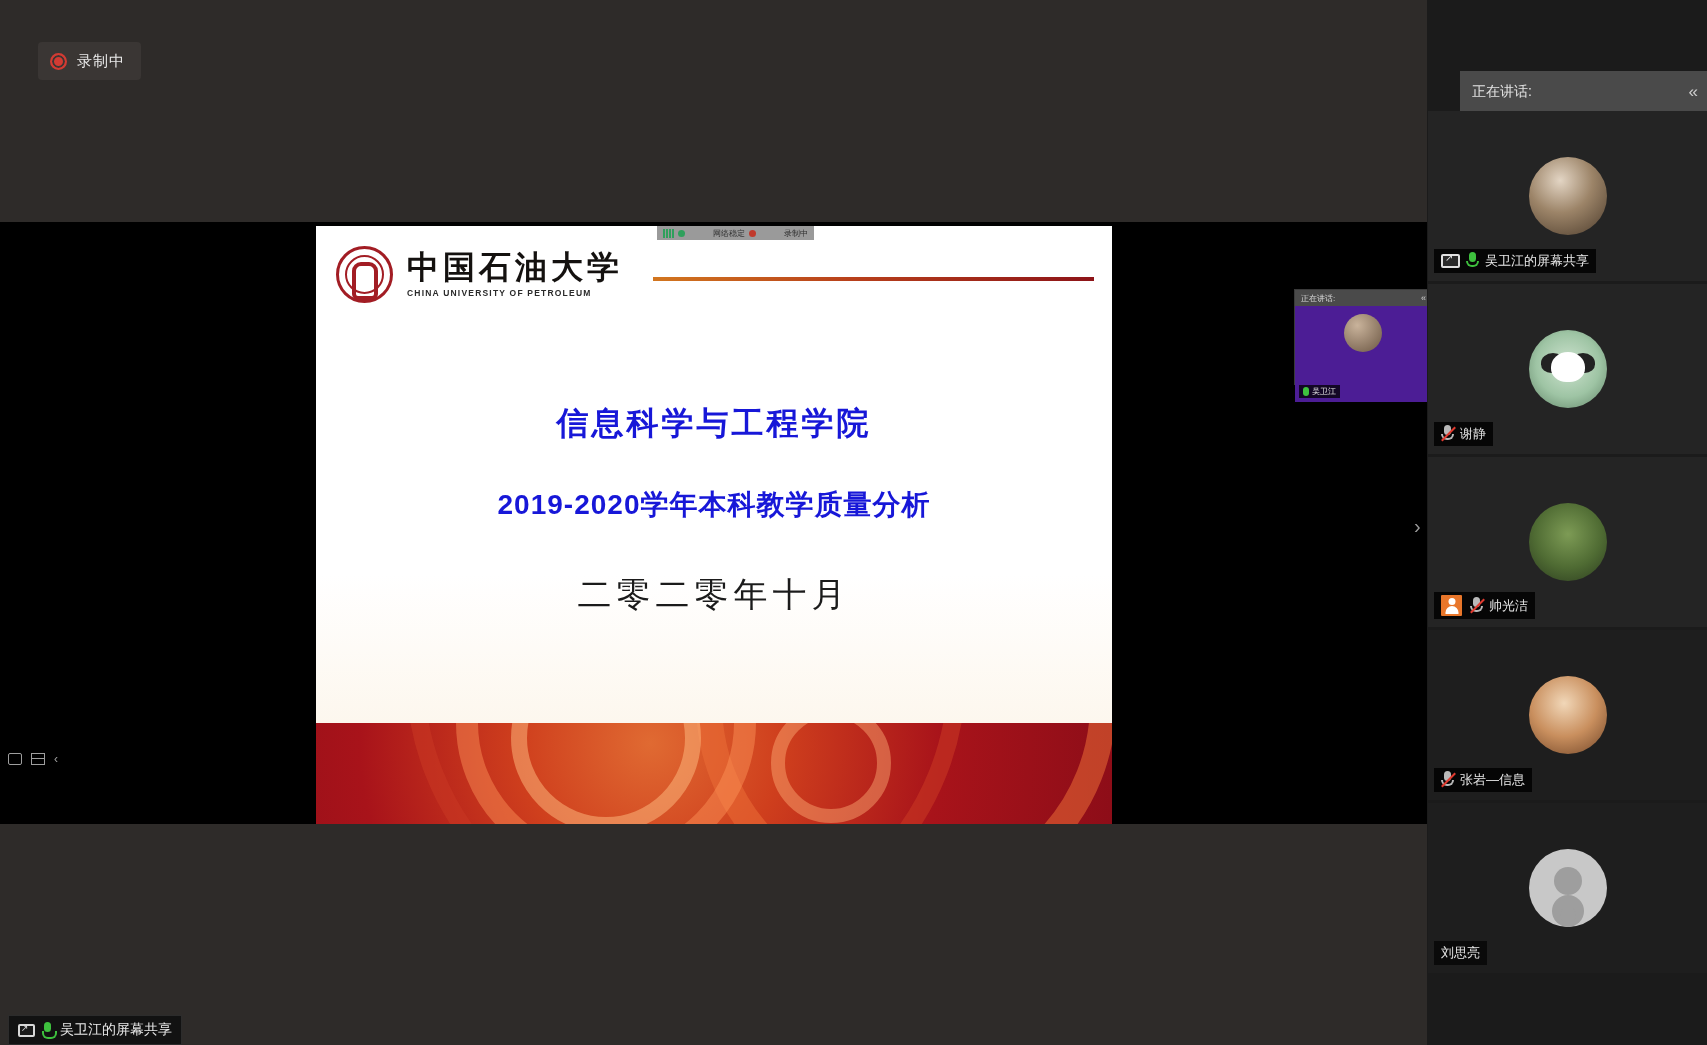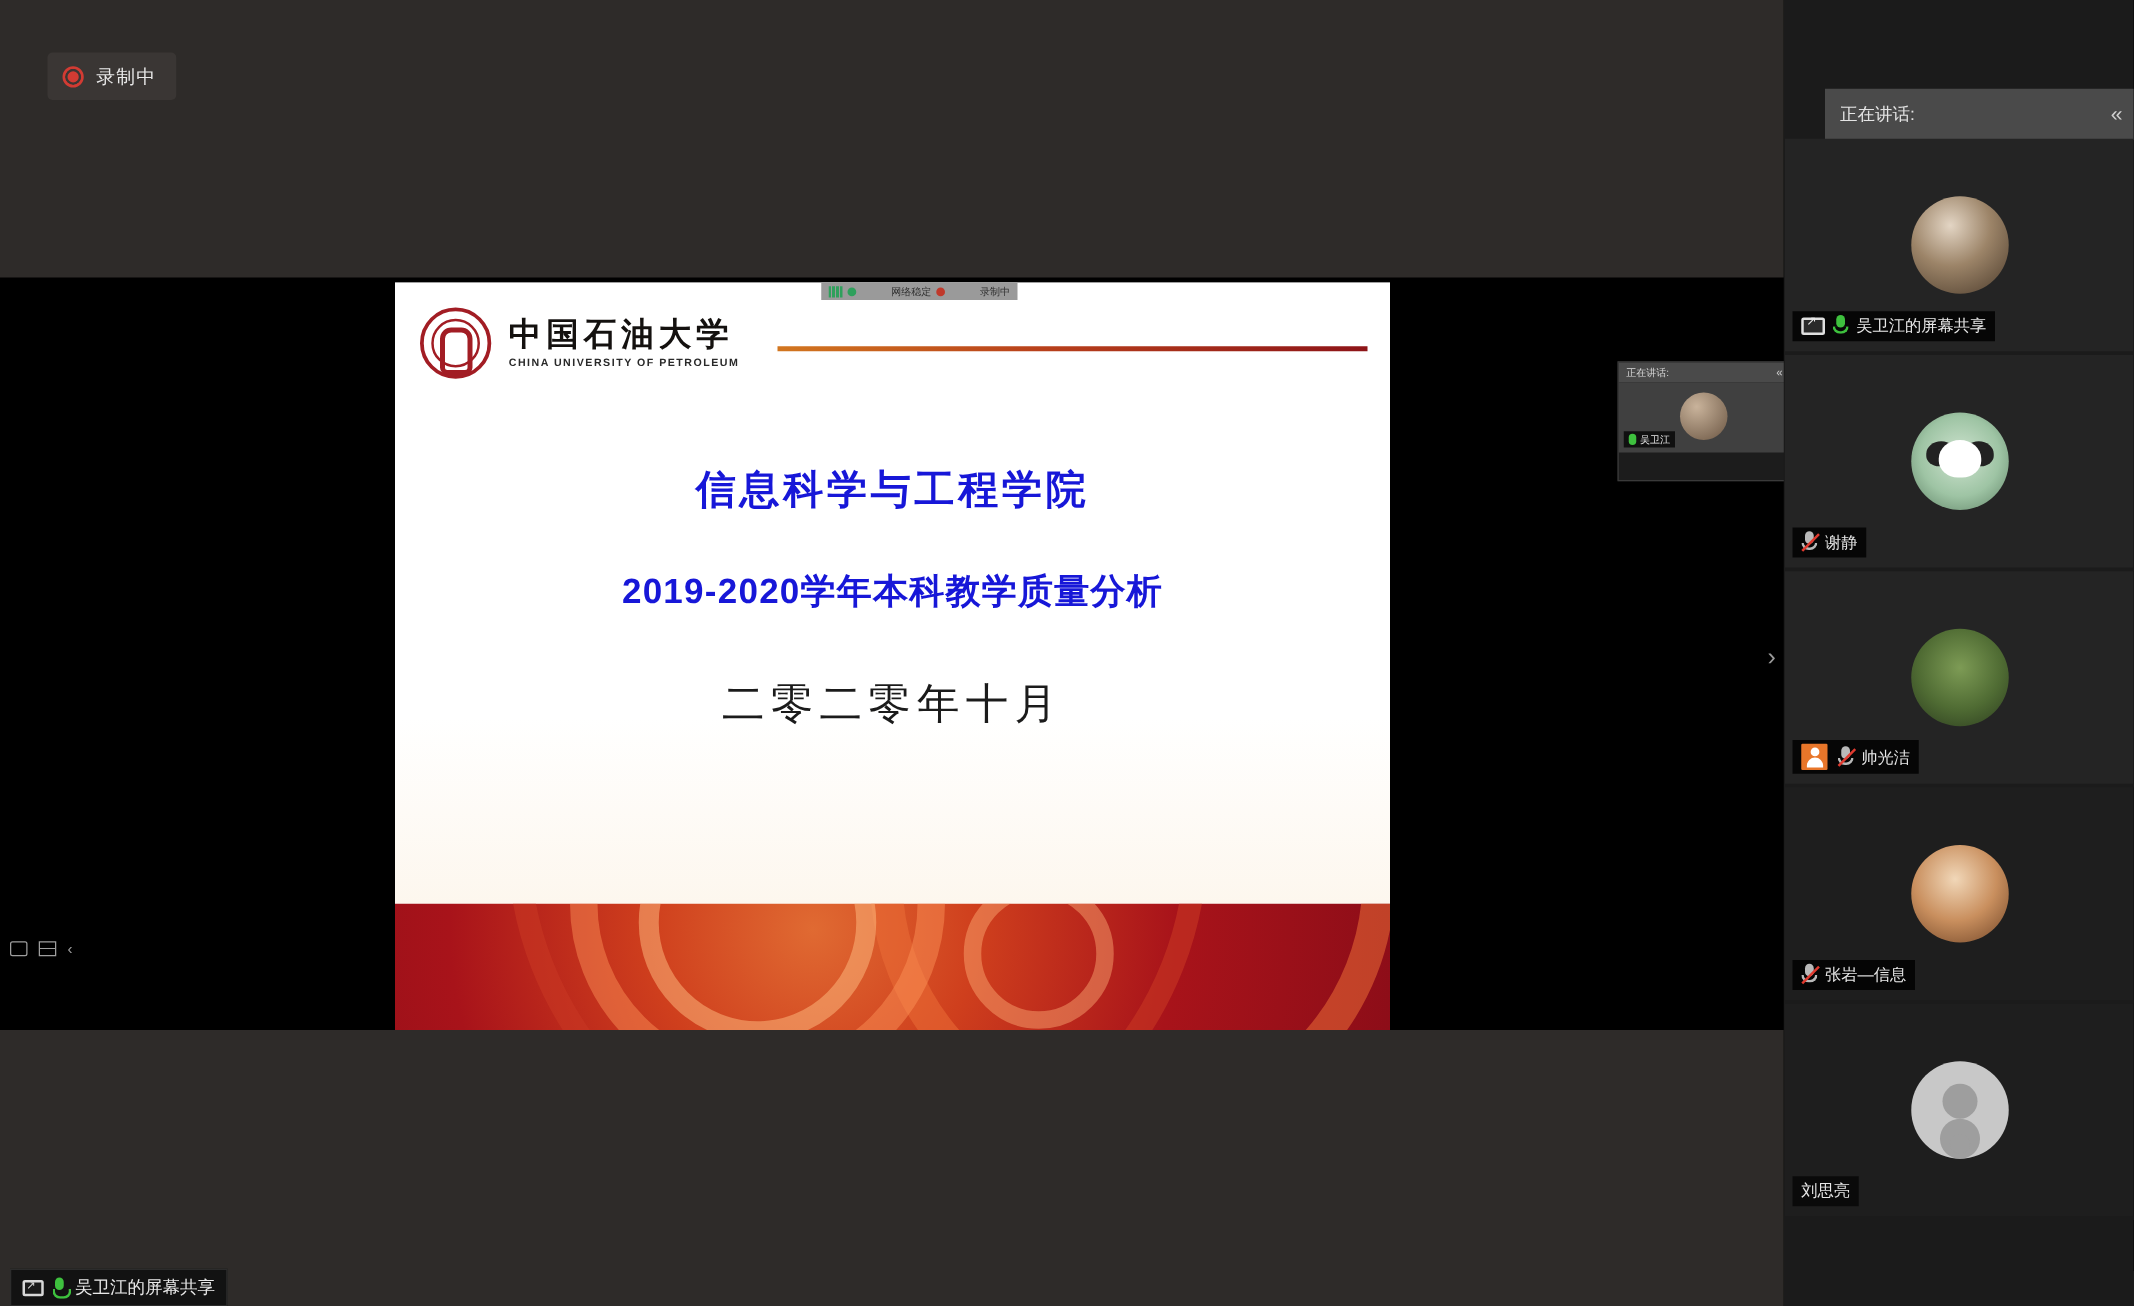--- a/index.html
+++ b/index.html
@@ -73,36 +73,37 @@
   }
   .logo-seal::after {
     content: ""; position: absolute; left: 50%; top: 13px;
     transform: translateX(-50%);
     width: 18px; height: 30px;
     border: 4px solid #a21d24; border-radius: 9px 9px 6px 6px;
   }
   .brand-text { display: flex; flex-direction: column; flex: 0 0 auto; }
   .brand-cn {
     font-family: Liberation Serif, serif;
-    font-size: 26px; font-weight: 700; color: #14110f;
+    font-size: 32px; font-weight: 700; color: #14110f;
     letter-spacing: 4px; line-height: 1.05;
   }
   .brand-en {
     font-size: 8.5px; color: #2a2a2a; letter-spacing: 1.2px;
     margin-top: 3px; font-weight: 700;
   }
   .brand-rule {
     flex: 1 1 auto; height: 4px; margin-left: 16px; margin-top: 8px;
     background: linear-gradient(to right, #d2761f 0%, #b8401b 45%, #8d1418 100%);
   }
 
   .slide-titles { position: absolute; left: 0; right: 0; top: 144px; text-align: center; }
   .t-line1 {
     color: #1717d8; font-size: 32px; font-weight: 700; letter-spacing: 3px;
     margin-bottom: 40px;
+    margin-top: 32px;
   }
   .t-line2 {
     color: #1717d8; font-size: 28px; font-weight: 700; letter-spacing: 1px;
     margin-bottom: 48px;
   }
   .t-date {
     color: #1b1b1b; font-size: 34px; letter-spacing: 5px;
   }
 
   .slide-bottom {
@@ -124,21 +125,21 @@
   .pip {
     position: absolute; left: 1294px; top: 289px; width: 138px; height: 96px;
     background: #1c1c1c; border: 1px solid #3a3a3a;
   }
   .pip-head {
     height: 16px; background: #4a4a4a; color: #d8d8d8;
     font-size: 8px; display: flex; align-items: center;
     justify-content: space-between; padding: 0 6px;
   }
   .pip-chevrons { letter-spacing: -1px; color: #cfcfcf; font-size: 9px; }
-  .pip-body { position: relative; height: 56px; background: #404040; }
+  .pip-body { position: relative; height: 96px; background: #4c1d95; }
   .pip-avatar {
     position: absolute; left: 50%; top: 8px; transform: translateX(-50%);
     width: 38px; height: 38px; border-radius: 50%;
     background: radial-gradient(circle at 35% 30%, #c9b39b, #6b5643);
   }
   .pip-name {
     position: absolute; left: 4px; bottom: 4px;
     background: rgba(0,0,0,0.75); color: #e6e6e6; font-size: 8px;
     padding: 1px 4px; display: flex; align-items: center; gap: 3px;
   }

